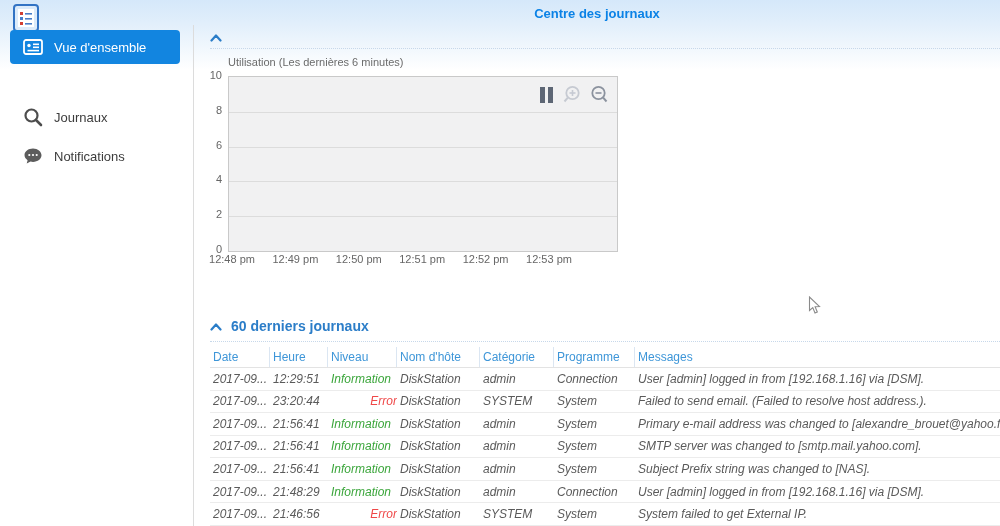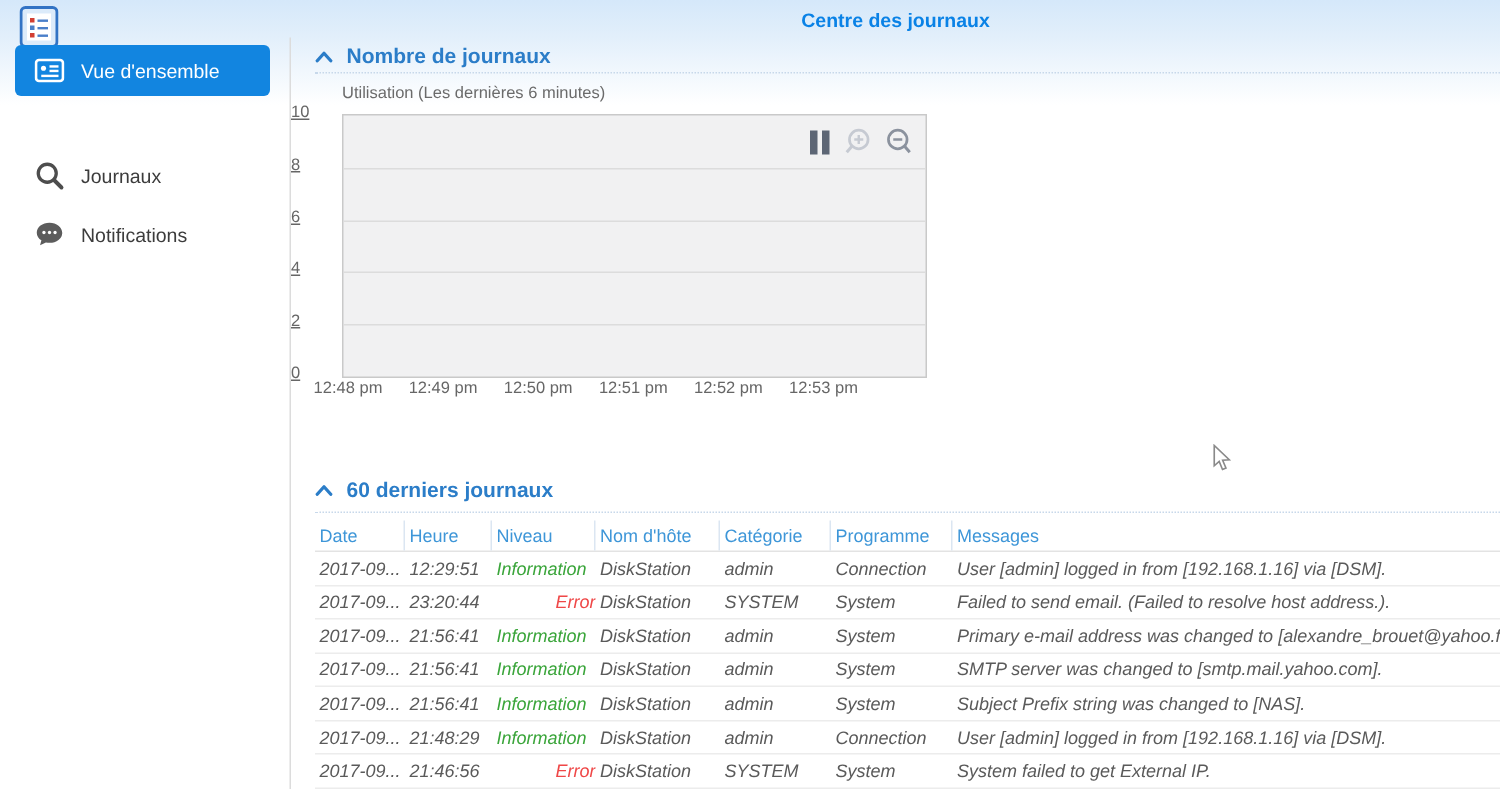--- a/index.html
+++ b/index.html
@@ -23,21 +23,21 @@
   .divider{position:absolute;left:193px;top:25px;bottom:0;width:1px;background:#dcdcdc;}
   .main{position:absolute;left:194px;top:0;right:0;bottom:0;}
   .section-header{position:absolute;left:16px;height:18px;display:flex;align-items:center;
     font-size:14px;font-weight:bold;color:#2b7dc8;cursor:pointer;}
   .section-header .chev{margin-right:9px;display:block;}
   .dotted{position:absolute;left:16px;right:0;height:0;border-top:1px dotted #c7d8ea;}
   .chart-subtitle{position:absolute;left:34px;top:56px;font-size:11px;color:#6b6b6b;}
   .chart-plot{position:absolute;left:34px;top:76px;width:388px;height:174px;
     background:#f1f1f2;border:1px solid #c9c9c9;box-sizing:content-box;}
   .gridline{position:absolute;left:0;right:0;height:1px;background:#dcdcdc;}
-  .ytick{position:absolute;left:0;width:28px;text-align:left;font-size:11px;color:#666;text-decoration:underline;}
+  .ytick{position:absolute;left:0;width:28px;text-align:right;font-size:11px;color:#666;}
   .xtick{position:absolute;top:253px;transform:translateX(-50%);font-size:11px;color:#666;white-space:nowrap;}
   .chart-controls{position:absolute;top:8px;right:8px;display:flex;align-items:center;gap:9px;}
   .pause-icon{display:flex;gap:3px;cursor:pointer;}
   .pause-icon i{display:block;width:5px;height:16px;background:#5d6675;}
   .ctl{cursor:pointer;display:block;}
   .table-header{position:absolute;left:16px;right:0;top:346px;height:22px;
     border-bottom:1px solid #e3e3e3;box-sizing:border-box;}
   .table-body{position:absolute;left:16px;right:0;top:368px;bottom:0;}
   .cells{display:flex;align-items:center;}
   .cells>div{padding-left:3px;box-sizing:border-box;white-space:nowrap;overflow:hidden;flex:0 0 auto;}
@@ -105,21 +105,20 @@
 </div>
 
 <div class="divider"></div>
 
 <div class="main">
 
   <div class="section-header" style="top:28px;">
     <svg class="chev" width="12" height="9" viewBox="0 0 12 9">
       <polyline points="1.5,7.5 6,2.5 10.5,7.5" fill="none" stroke="#2b7dc8" stroke-width="2.2" stroke-linecap="round" stroke-linejoin="round"></polyline>
     </svg>
-    <span>Nombre de journaux</span>
   </div>
   <div class="dotted" style="top:48px;"></div>
 
   <div class="chart-subtitle">Utilisation (Les dernières 6 minutes)</div>
 
   <div class="chart-plot">
     <div class="chart-controls">
       <span class="pause-icon">
           <i></i>
           <i></i>

